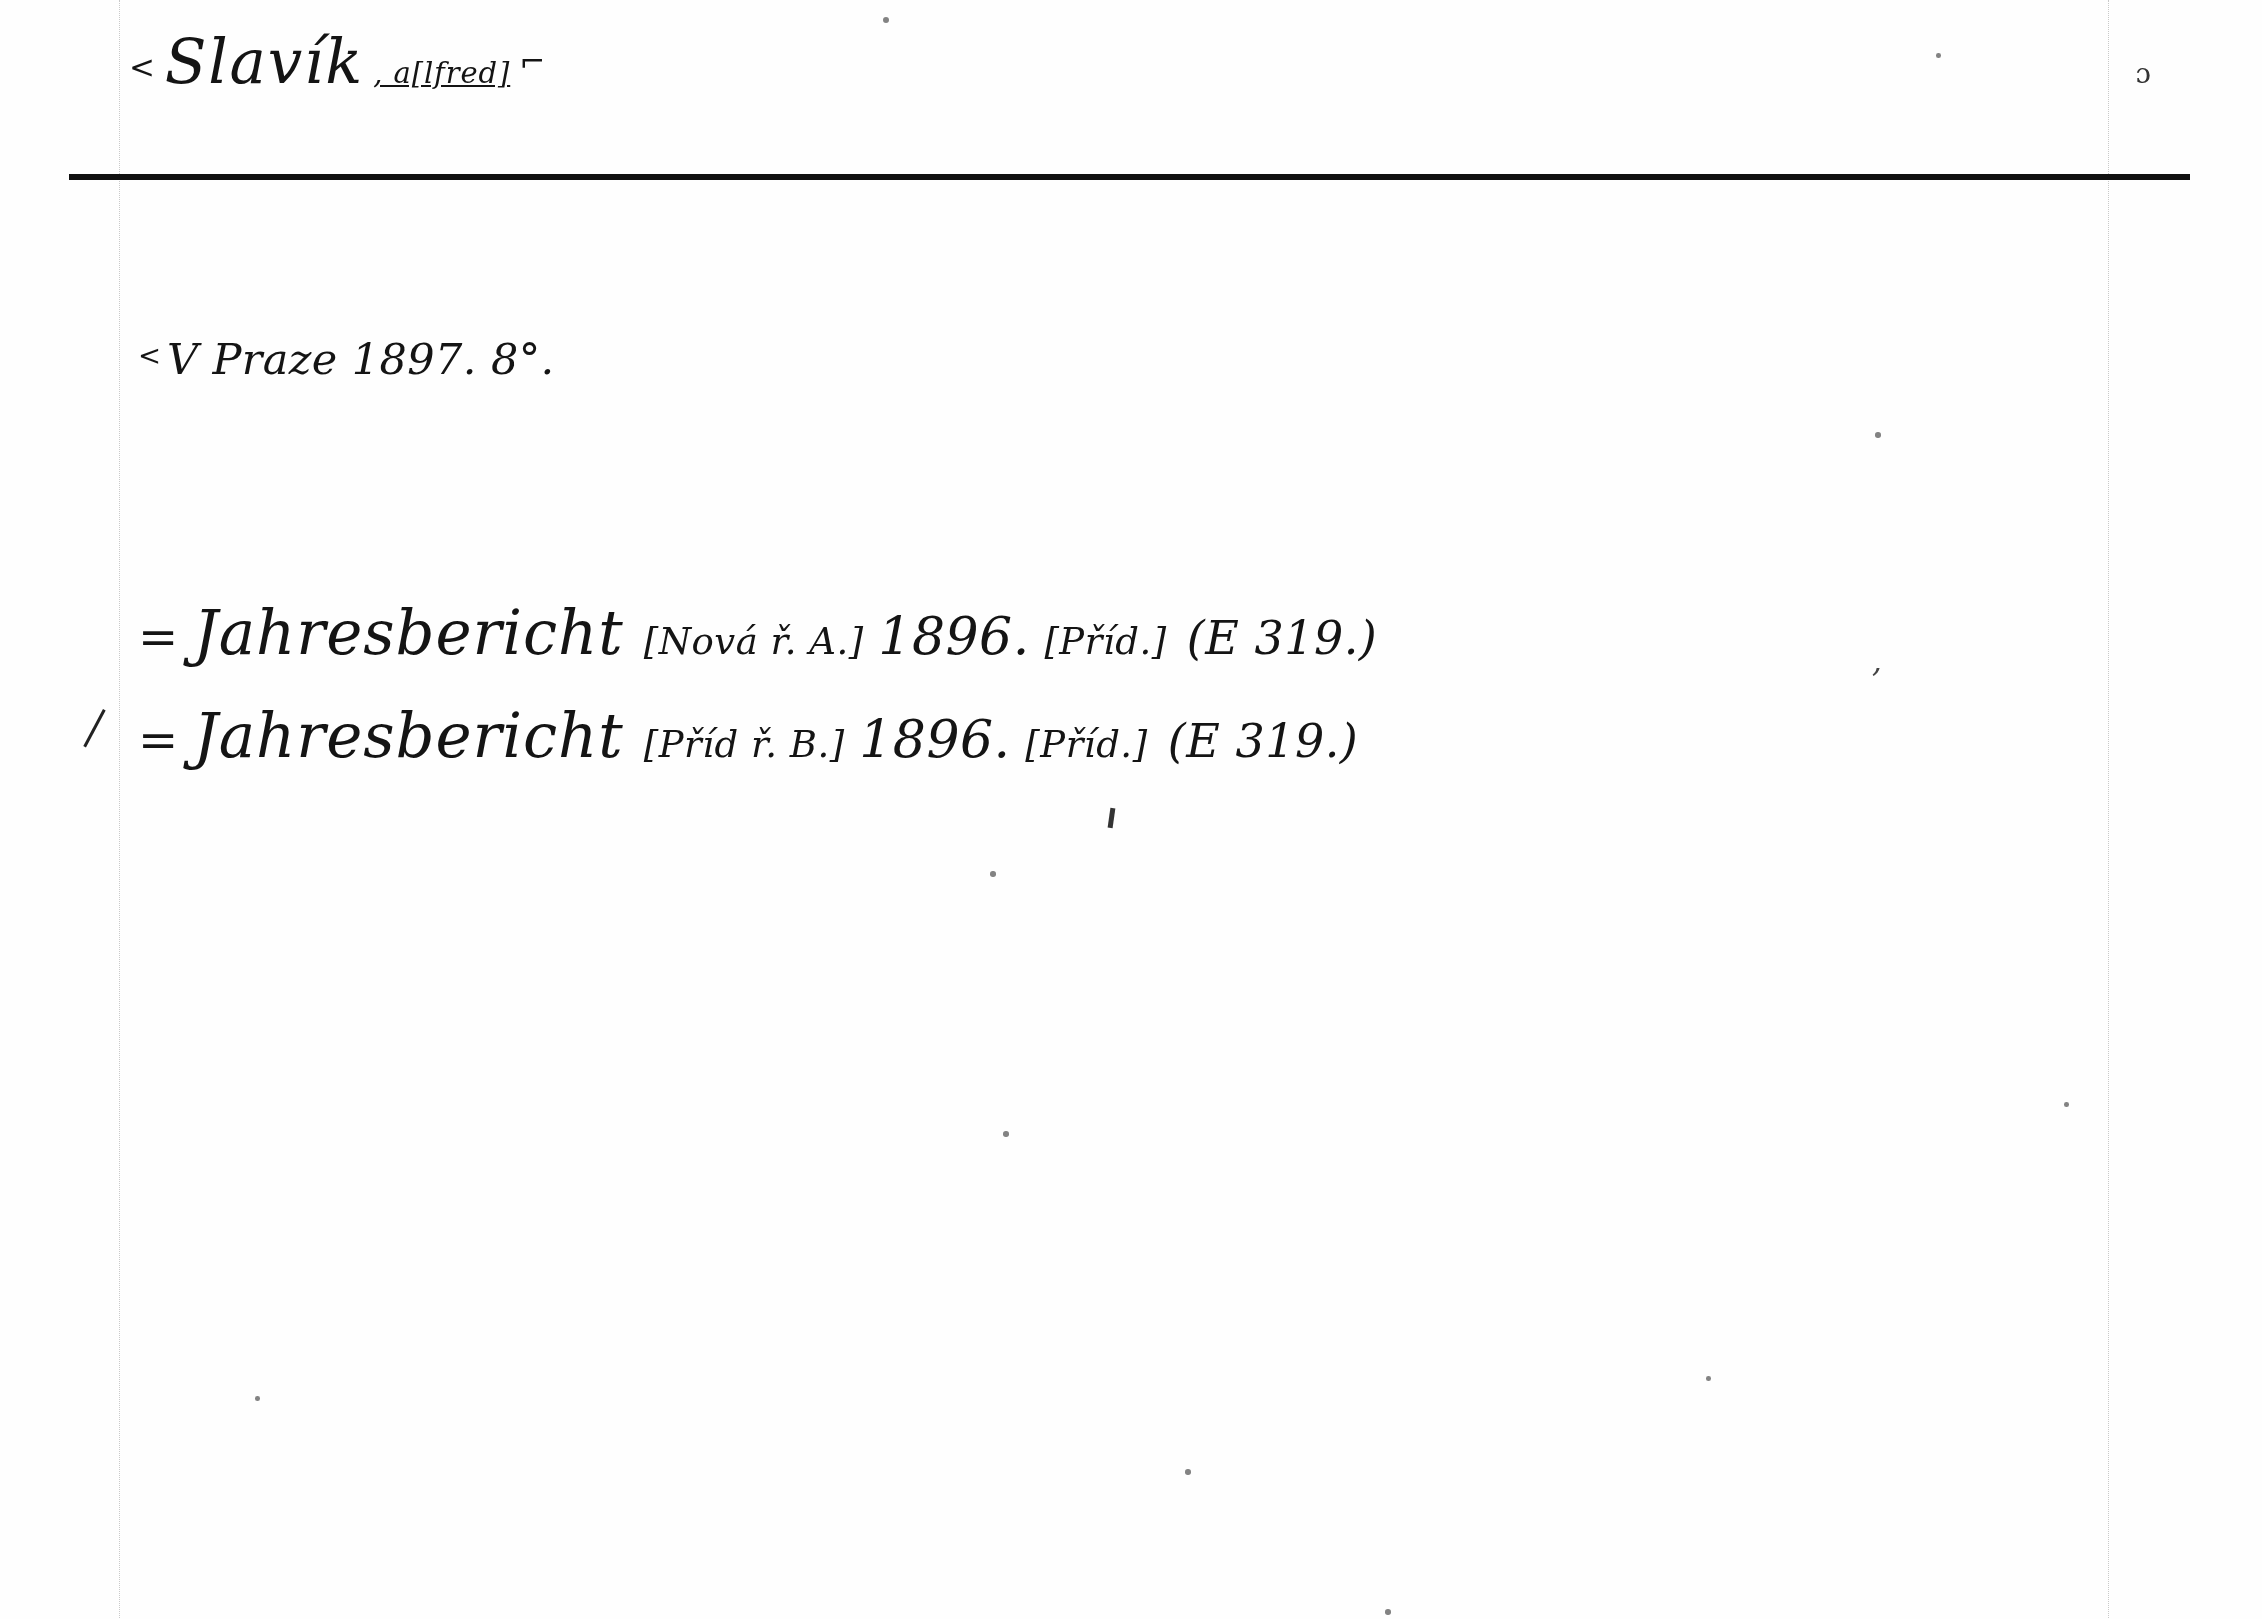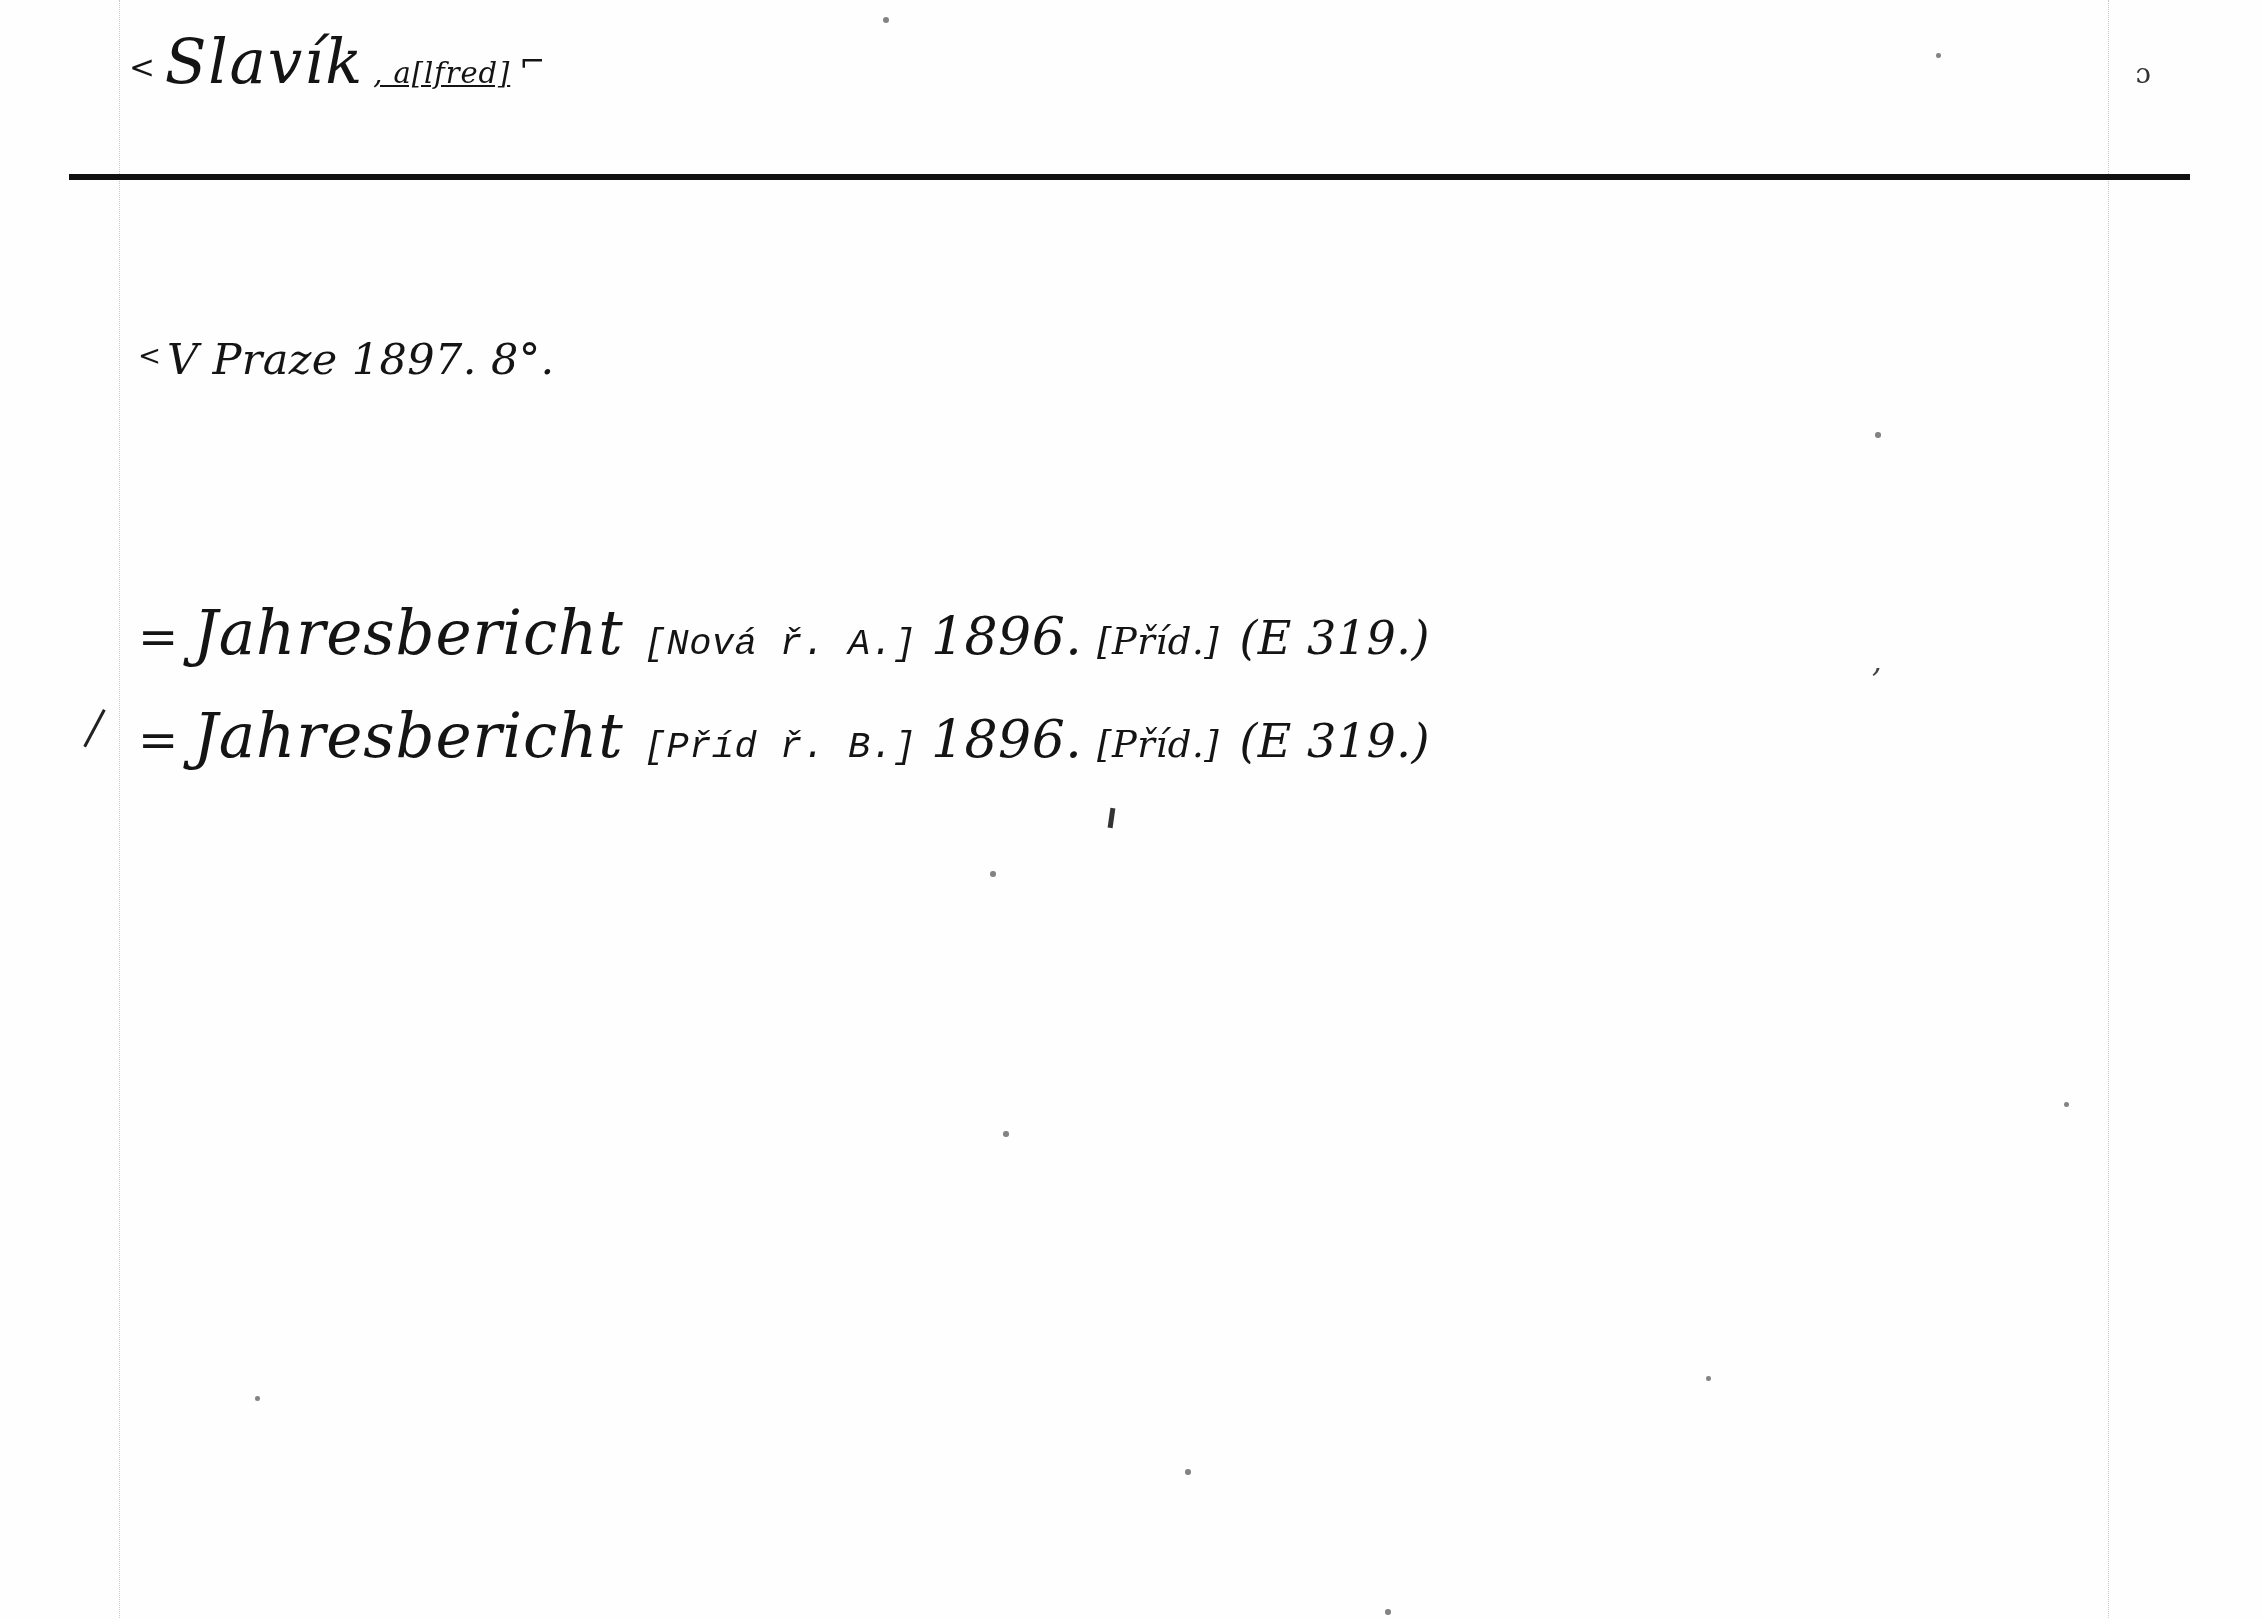--- a/index.html
+++ b/index.html
@@ -128,21 +128,20 @@
     font-size: 48px;
   }
   .ref-serial {
     font-size: 61px;
     letter-spacing: 0.9px;
     margin-right: 5.5px;
     text-align: center;
   }
   .ref-part {
     font-size: 37px;
-    font-family: Liberation Mono, monospace;
   }
   .ref-year {
     font-size: 52px;
   }
   .ref-suppl {
     font-size: 37px;
   }
   .ref-shelf {
     font-size: 46px;
     margin-left: 5.5px;

